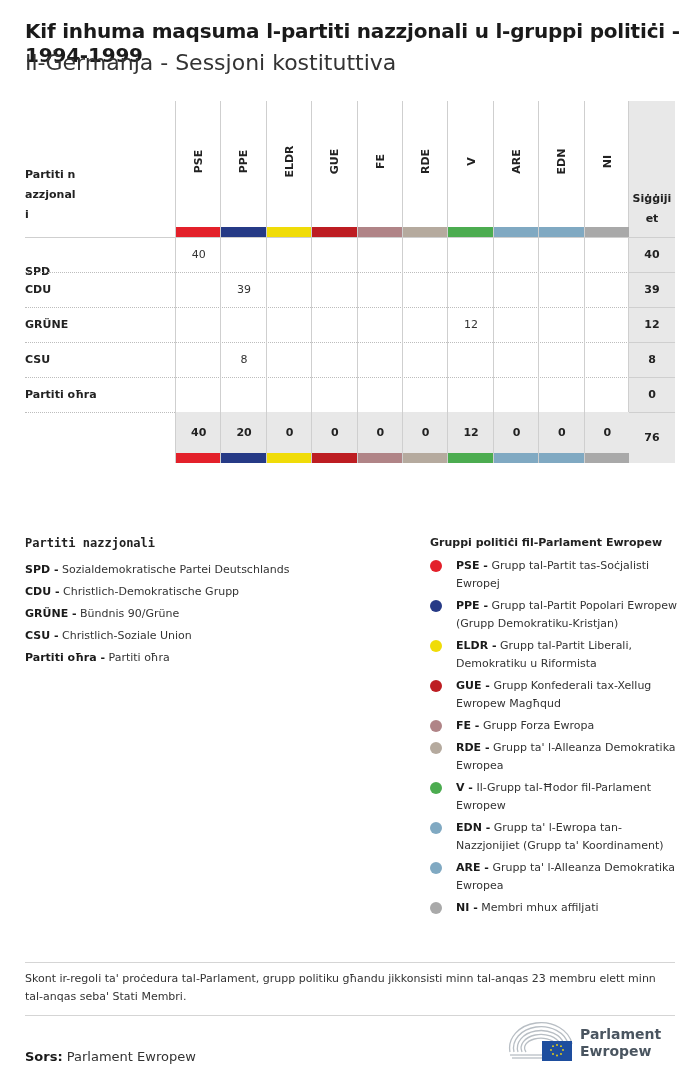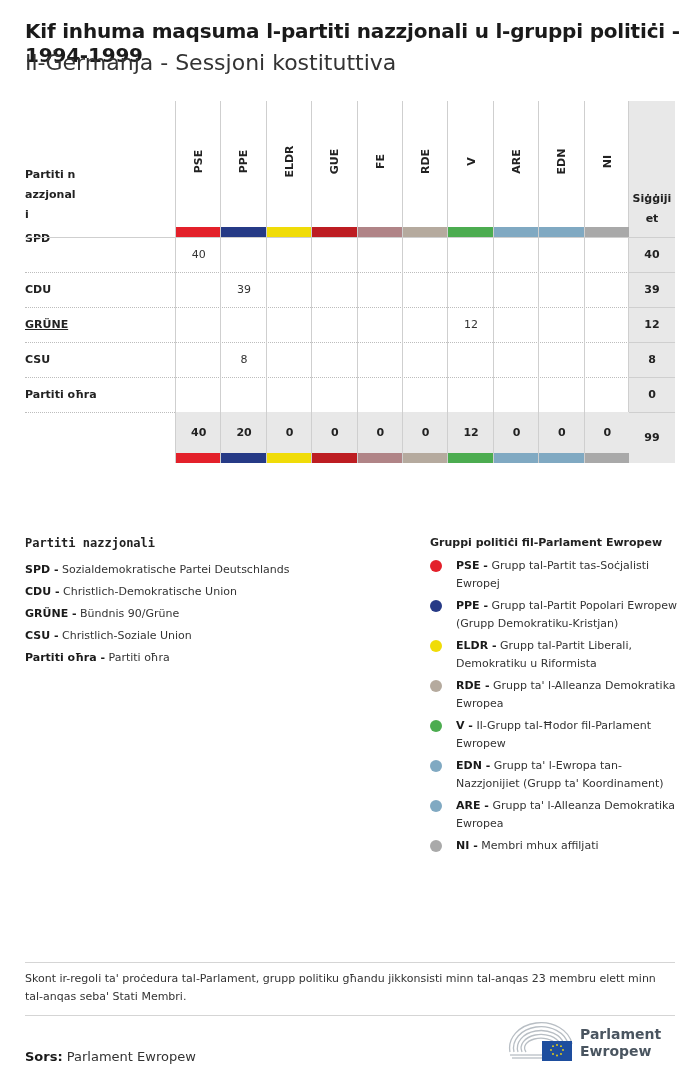--- a/index.html
+++ b/index.html
@@ -50,25 +50,25 @@
 <body>
 
 <div class="title">Kif inhuma maqsuma l-partiti nazzjonali u l-gruppi politiċi - 1994-1999</div>
 <div class="subtitle">Il-Ġermanja - Sessjoni kostituttiva</div>
 
 <div class="tbl" id="tbl">
   <div class="hdr-label">
     <span style="display:block;width:52px;word-break:break-all;">Partiti nazzjonali</span>
   </div>
 
-<div class="row-label" style="top: 120px;">SPD</div>
+<div class="row-label" style="top: 153px;">SPD</div>
     <div class="row-line solid" style="top: 136px;"></div>
     <div class="row-label" style="top: 171px;">CDU</div>
     <div class="row-line" style="top: 171px;"></div>
-    <div class="row-label" style="top: 206px; text-decoration: underline;">GRÜNE</div>
+    <div class="row-label" style="top: 206px;">GRÜNE</div>
     <div class="row-line" style="top: 206px;"></div>
     <div class="row-label" style="top: 241px;">CSU</div>
     <div class="row-line" style="top: 241px;"></div>
     <div class="row-label" style="top: 276px;">Partiti oħra</div>
     <div class="row-line" style="top: 276px;"></div>
     <div class="row-line" style="top: 311px;"></div>
     <div class="col" style="left: 150px; width: 45.4px;">
       <div class="col-name" style="width: 45.4px;">
         <span>PSE</span>
       </div>
@@ -206,41 +206,43 @@
       <div class="sum-cell" style="top: 136px;">40</div>
       <div class="sum-line" style="top: 171px;"></div>
       <div class="sum-cell" style="top: 171px;">39</div>
       <div class="sum-line" style="top: 206px;"></div>
       <div class="sum-cell" style="top: 206px;">12</div>
       <div class="sum-line" style="top: 241px;"></div>
       <div class="sum-cell" style="top: 241px;">8</div>
       <div class="sum-line" style="top: 276px;"></div>
       <div class="sum-cell" style="top: 276px;">0</div>
       <div class="sum-line" style="top: 311px;"></div>
-      <div class="sum-total">99</div>
+      <div class="sum-total">76</div>
     </div>
   </div>
 
 <div class="nat-legend">
   <div class="nat-title">Partiti nazzjonali</div>
   <div id="natlist">
       <div class="nat-item"><b>SPD -</b> <span>Sozialdemokratische Partei Deutschlands</span></div>
-      <div class="nat-item"><b>CDU -</b> <span>Christlich-Demokratische Union</span></div>
+      <div class="nat-item"><b>CDU -</b> <span>Christlich-Demokratische Grupp</span></div>
       <div class="nat-item"><b>GRÜNE -</b> <span>Bündnis 90/Grüne</span></div>
       <div class="nat-item"><b>CSU -</b> <span>Christlich-Soziale Union</span></div>
       <div class="nat-item"><b>Partiti oħra -</b> <span>Partiti oħra</span></div>
     </div>
 </div>
 
 <div class="grp-legend">
   <div class="grp-title">Gruppi politiċi fil-Parlament Ewropew</div>
   <div id="grplist">
       <div class="grp-item"><span class="dot" style="background: rgb(227, 32, 42);"></span><b>PSE -</b> <span>Grupp tal-Partit tas-Soċjalisti Ewropej</span></div>
       <div class="grp-item"><span class="dot" style="background: rgb(38, 58, 134);"></span><b>PPE -</b> <span>Grupp tal-Partit Popolari Ewropew (Grupp Demokratiku-Kristjan)</span></div>
       <div class="grp-item"><span class="dot" style="background: rgb(240, 220, 8);"></span><b>ELDR -</b> <span>Grupp tal-Partit Liberali, Demokratiku u Riformista</span></div>
+      <div class="grp-item"><span class="dot" style="background: rgb(189, 29, 34);"></span><b>GUE -</b> <span>Grupp Konfederali tax-Xellug Ewropew Magħqud</span></div>
+      <div class="grp-item"><span class="dot" style="background: rgb(176, 132, 135);"></span><b>FE -</b> <span>Grupp Forza Ewropa</span></div>
       <div class="grp-item"><span class="dot" style="background: rgb(181, 170, 158);"></span><b>RDE -</b> <span>Grupp ta' l-Alleanza Demokratika Ewropea</span></div>
       <div class="grp-item"><span class="dot" style="background: rgb(76, 172, 80);"></span><b>V -</b> <span>Il-Grupp tal-Ħodor fil-Parlament Ewropew</span></div>
       <div class="grp-item"><span class="dot" style="background: rgb(128, 169, 194);"></span><b>EDN -</b> <span>Grupp ta' l-Ewropa tan-Nazzjonijiet (Grupp ta' Koordinament)</span></div>
       <div class="grp-item"><span class="dot" style="background: rgb(128, 169, 194);"></span><b>ARE -</b> <span>Grupp ta' l-Alleanza Demokratika Ewropea</span></div>
       <div class="grp-item"><span class="dot" style="background: rgb(169, 169, 169);"></span><b>NI -</b> <span>Membri mhux affiljati</span></div>
     </div>
 </div>
 
 <div class="note-line" style="top:962px;"></div>
 <div class="note">Skont ir-regoli ta' proċedura tal-Parlament, grupp politiku għandu jikkonsisti minn tal-anqas 23 membru elett minn tal-anqas seba' Stati Membri.</div>

